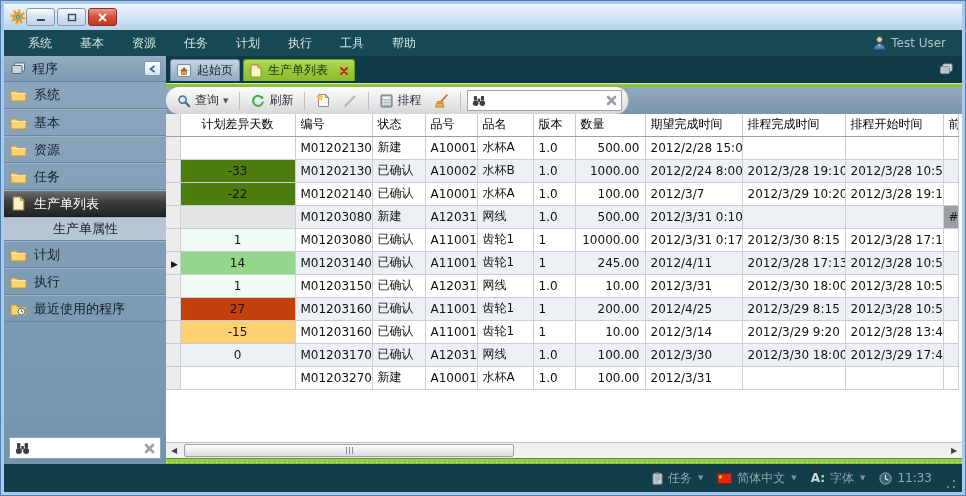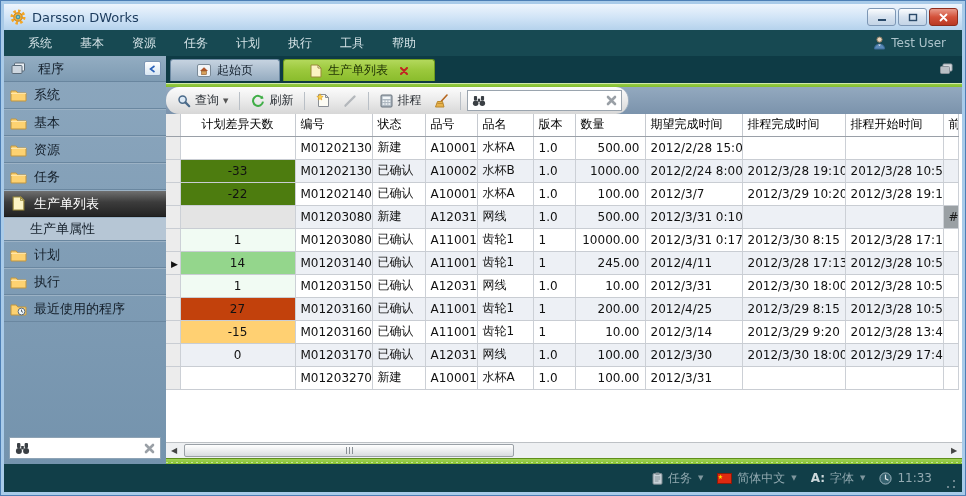--- a/index.html
+++ b/index.html
@@ -21,37 +21,37 @@
   .menubar .spacer { flex:1; }
   .user-area { display:flex; align-items:center; gap:5px; color:#aac2c9; font-size:12px; padding-right:6px; }
 
   
   .main { flex:1; display:flex; min-height:0; }
 
   
   .sidebar { width:162px; background:linear-gradient(#8ca7be,#7493ad); display:flex; flex-direction:column; border-right:1px solid #5c7document0; }
   .side-header { height:26px; display:flex; align-items:center; padding:0 5px 0 7px; background:linear-gradient(#93adc2,#7e9bb3);
     border-bottom:1px solid #69869f; font-size:13px; color:#16222e; }
-  .side-header .hlabel { flex:1; margin-left:12px; }
+  .side-header .hlabel { flex:1; margin-left:6px; }
   .collapse-btn { width:17px; height:15px; background:linear-gradient(#ffffff,#d8e6f2); border:1px solid #7d97b5; border-radius:2px;
     display:flex; align-items:center; justify-content:center; }
   .side-items { flex:1; overflow:hidden; }
   .side-item { height:27px; display:flex; align-items:center; gap:7px; padding:0 6px; font-size:13px; color:#141f2a;
     border-top:1px solid #9cb2c5; border-bottom:1px solid #6a87a0; cursor:default; }
   .side-item:first-child { border-top:none; }
   .side-item.selected { background:linear-gradient(#6f6f6f,#3c3c3c 45%,#232323); color:#ffffff; border-bottom:1px solid #1c1c1c; }
-  .side-item.child { background:#b6c6d5; padding-left:26px; height:24px; }
+  .side-item.child { background:#b6c6d5; padding-left:49px; height:24px; }
   .side-icon { width:17px; height:16px; display:flex; align-items:center; justify-content:center; flex:0 0 auto; }
   .side-search { margin:4px 5px 5px 5px; height:22px; background:#ffffff; border:1px solid #8ea3b5; display:flex; align-items:center; padding:0 5px; gap:5px; }
   .side-search input { flex:1; border:none; outline:none; font-size:12px; min-width:0; background:transparent; }
 
   
   .content { flex:1; display:flex; flex-direction:column; min-width:0; }
   .tabstrip { height:25px; background:#0e3b45; display:flex; align-items:flex-end; padding:0 4px; gap:3px; }
-  .tab { height:22px; display:flex; align-items:center; gap:6px; padding:0 26px; font-size:12px;
+  .tab { height:22px; display:flex; align-items:center; gap:6px; padding:0 6px; font-size:12px;
     border-radius:3px 3px 0 0; cursor:default; }
   .tab.inactive { background:linear-gradient(#c6d3e0,#94abc0); color:#15222f; border:1px solid #6c89a3; border-bottom:none; }
   .tab.active { background:linear-gradient(#b3d85c,#9cc93d 45%,#8abc2c); color:#203305; border:1px solid #6f9c1e; border-bottom:none; }
   .tabstrip .spacer { flex:1; }
   .tab-underline { height:6px; background:#8cc63c; border-top:2px solid #0d3942;
     background-image:linear-gradient(rgba(255,255,255,.55) 0 1px, transparent 1px), linear-gradient(#98ce4a,#86bf30); }
 
   .toolbar { height:27px; display:flex; align-items:stretch; background:linear-gradient(#93a9bf,#7b93ac); }
   .tool-group { display:flex; align-items:center; gap:3px; padding:0 6px; background:linear-gradient(#fcfcfc,#e9e9e9 55%,#d7d7d7);
     border-right:1px solid #9fb0c1;border-radius:13px; }
@@ -104,21 +104,20 @@
 <div class="window">
 
   <div class="titlebar">
     <span>
       <svg width="16" height="16" viewBox="0 0 16 16">
         <circle cx="8" cy="8" r="6" fill="none" stroke="#f5a623" stroke-width="3" stroke-dasharray="2.4 2.2"></circle>
         <circle cx="8" cy="8" r="4.2" fill="#f6b23a" stroke="#c77d12"></circle>
         <circle cx="8" cy="8" r="1.9" fill="#7fc4cf" stroke="#3d8a96"></circle>
       </svg>
     </span>
-    <span class="app-title">Darsson DWorks</span>
     <div class="winbtns">
       <div class="winbtn">
         <svg width="10" height="9" viewBox="0 0 10 9">
             <rect x="1" y="6" width="8" height="2" fill="#2a4a6a"></rect>
           </svg>
       </div>
       <div class="winbtn">
         <svg width="10" height="9" viewBox="0 0 10 9">
             <rect x="1.5" y="1.5" width="7" height="6" fill="none" stroke="#2a4a6a" stroke-width="1.4"></rect>
           </svg>

